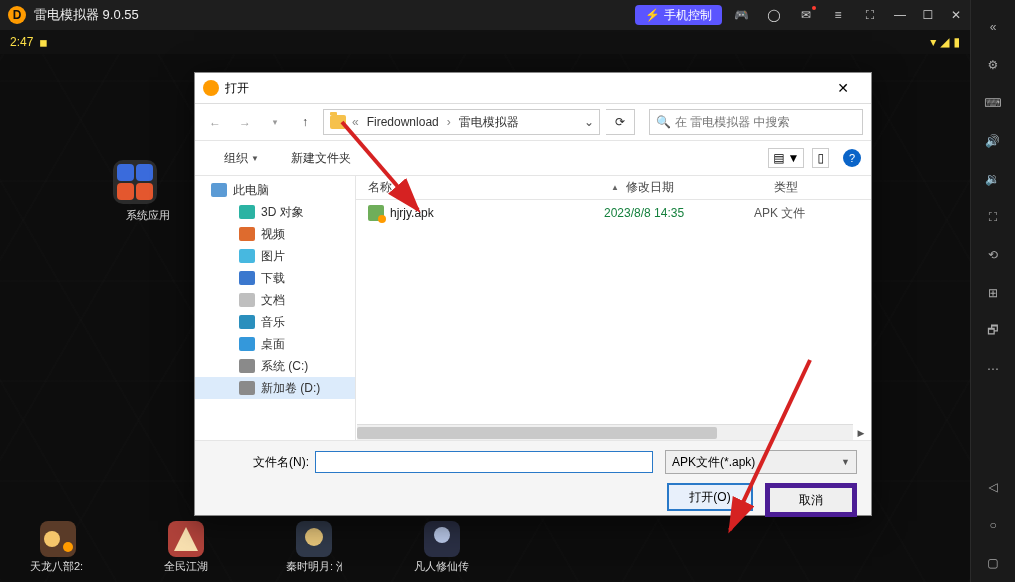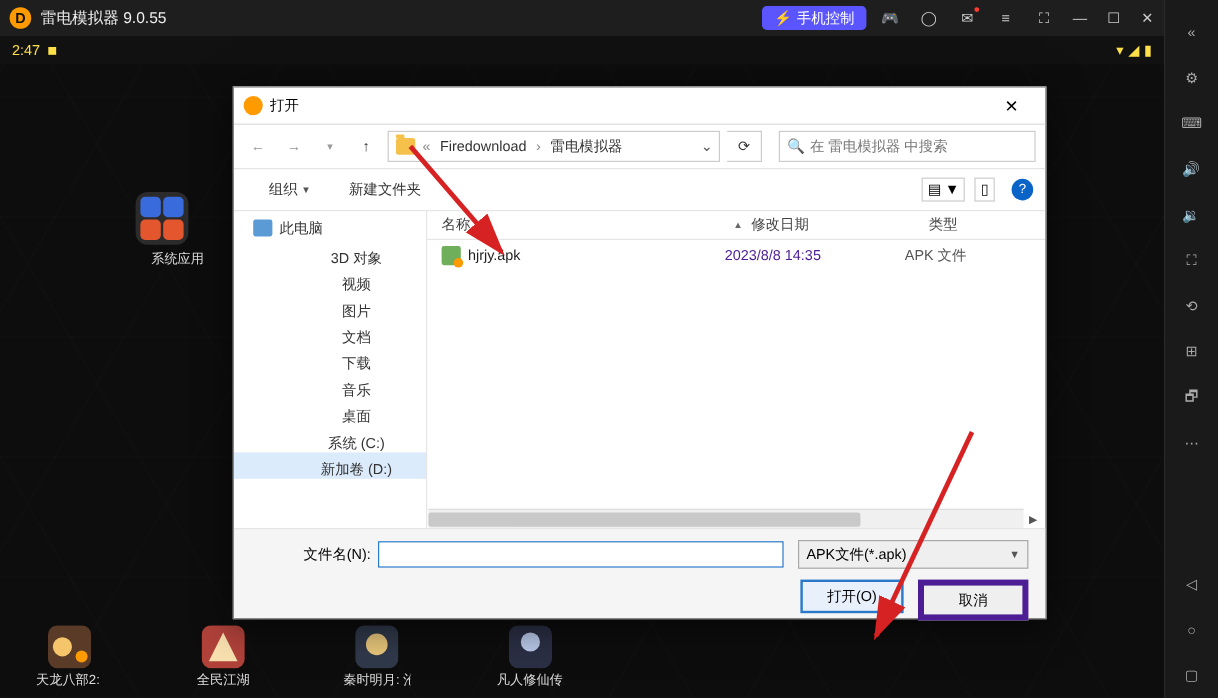--- a/index.html
+++ b/index.html
@@ -55,21 +55,21 @@
   .d-toolbar{height:34px;border-bottom:1px solid #e5e5e5;display:flex;align-items:center;padding:0 10px;font-size:12px;}
   .d-toolbar .tbtn{padding:3px 6px;display:flex;align-items:center;color:#333;margin-left:13px;}
   .d-toolbar .tbtn .dd{font-size:8px;margin-left:3px;color:#555;}
   .d-toolbar .right{margin-left:auto;display:flex;align-items:center;gap:8px;}
   .viewbtn{border:1px solid #ccc;padding:2px 4px;display:flex;align-items:center;}
   .help{width:18px;height:18px;border-radius:50%;background:#0a64c8;color:#fff;display:flex;align-items:center;justify-content:center;font-size:11px;margin-left:6px;}
   .d-body{position:absolute;top:102px;left:0;right:0;bottom:74px;display:flex;}
   .d-tree{width:160px;border-right:1px solid #e5e5e5;overflow:auto;padding:4px 0;font-size:12px;}
   .tree-item{display:flex;align-items:center;height:22px;padding-left:16px;gap:6px;color:#333;white-space:nowrap;}
   .tree-item.sel{background:#dcebfb;}
-  .tree-item.indent{padding-left:44px;flex-direction:column;}
+  .tree-item.indent{padding-left:44px;}
   .ticon{width:16px;height:14px;display:inline-block;background:#8ab4dd;border-radius:2px;}
   .ticon.pc{background:#5b9bd5;}
   .ticon.f3d{background:#2bb3a3;}
   .ticon.video{background:#de6b2e;}
   .ticon.pic{background:#47b8e0;}
   .ticon.doc{background:#bfbfbf;}
   .ticon.down{background:#3b78ce;}
   .ticon.music{background:#2a8fbd;}
   .ticon.desktop{background:#3498db;}
   .ticon.disk{background:#8a8a8a;}
@@ -245,26 +245,26 @@
         </div>
         <div class="tree-item indent">
           <span class="ticon video"></span>
           <span>视频</span>
         </div>
         <div class="tree-item indent">
           <span class="ticon pic"></span>
           <span>图片</span>
         </div>
         <div class="tree-item indent">
+          <span class="ticon down"></span>
+          <span>下载</span>
+        </div>
+        <div class="tree-item indent">
           <span class="ticon doc"></span>
           <span>文档</span>
-        </div>
-        <div class="tree-item indent">
-          <span class="ticon down"></span>
-          <span>下载</span>
         </div>
         <div class="tree-item indent">
           <span class="ticon music"></span>
           <span>音乐</span>
         </div>
         <div class="tree-item indent">
           <span class="ticon desktop"></span>
           <span>桌面</span>
         </div>
         <div class="tree-item indent">
@@ -280,21 +280,21 @@
       <div class="list-header">
         <div class="col-name">名称</div>
         <div class="hsort">▲</div>
         <div class="col-date" style="padding-left:6px;">修改日期</div>
         <div class="col-type">类型</div>
       </div>
       <div id="rows">
           <div class="list-row">
             <span class="fi"></span>
             <span style="width:214px;">hjrjy.apk</span>
-            <span style="width:150px;color:#4c1d95;">2023/8/8 14:35</span>
+            <span style="width:150px;color:#15803d;">2023/8/8 14:35</span>
             <span style="color:#555;">APK 文件</span>
           </div>
         </div>
     </div>
   </div>
 
   <div class="scroll-h">
     <div class="arrL">◀</div>
     <div class="thumb"></div>
     <div class="arrR">▶</div>

